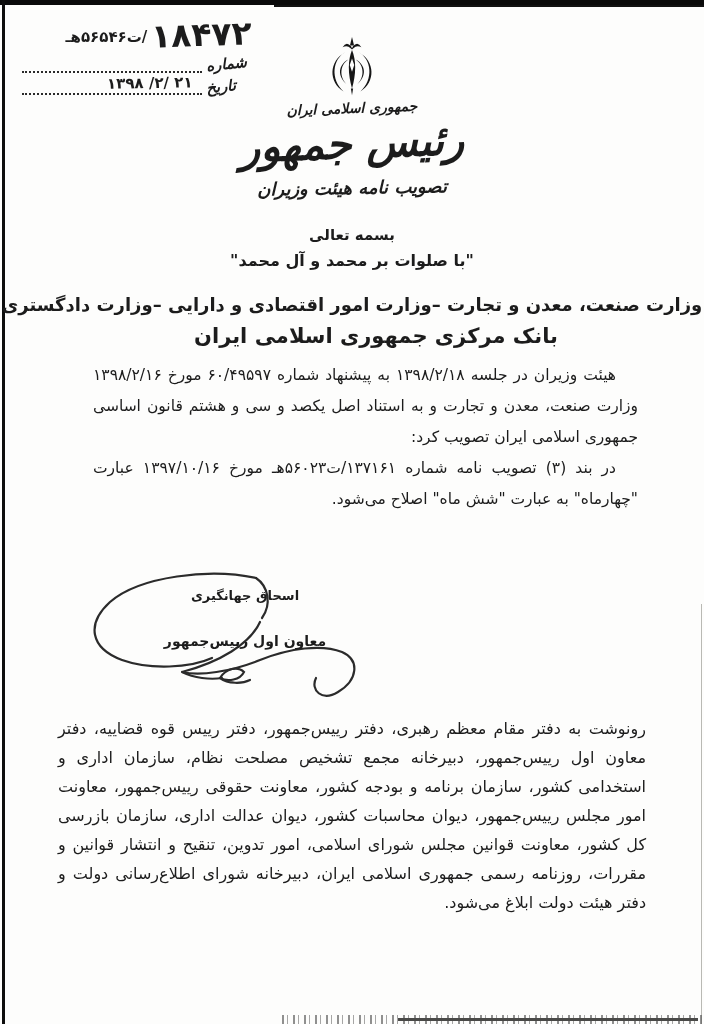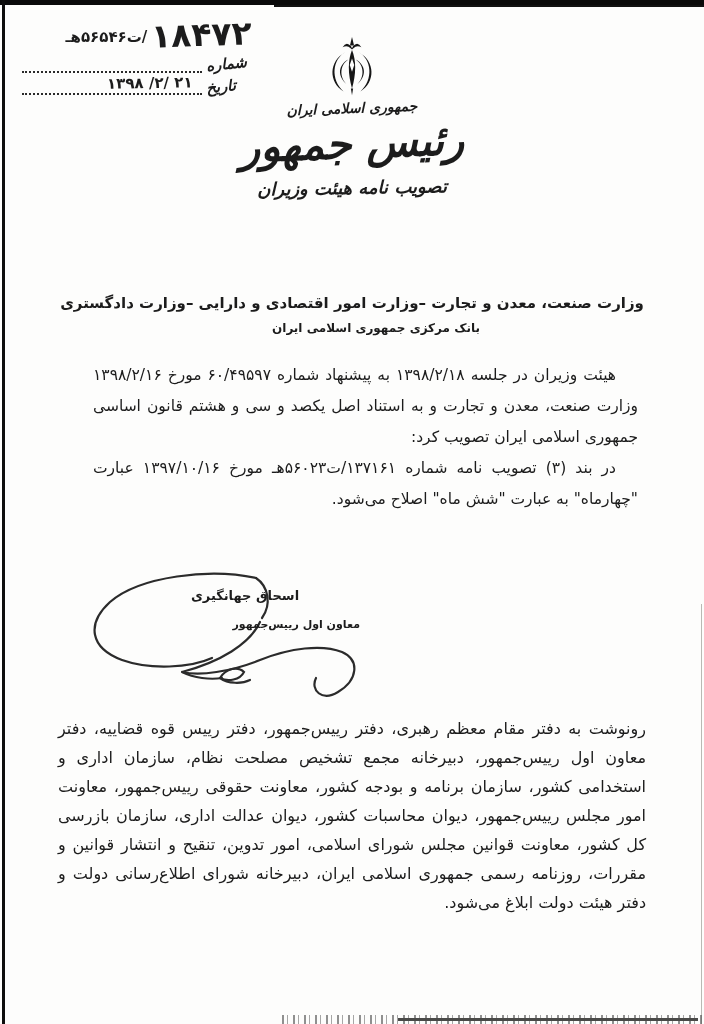--- a/index.html
+++ b/index.html
@@ -30,33 +30,33 @@
   .emblem{display:block;margin:0 auto;}
   .country{font-size:14px;font-weight:bold;font-style:italic;margin-top:2px;transform:rotate(-2deg);}
   .office{font-size:42px;font-weight:bold;font-style:italic;line-height:1.35;transform:rotate(-2deg);}
   .doctype{font-size:18px;font-weight:bold;font-style:italic;margin-top:4px;transform:rotate(-1deg);}
 
   .invocation{position:absolute;top:226px;left:0;width:704px;text-align:center;direction:rtl;}
   .invocation .l1{font-size:15px;font-weight:bold;}
   .invocation .l2{font-size:16px;font-weight:bold;margin-top:7px;}
 
   .addressees{position:absolute;top:294px;left:0;width:704px;text-align:center;direction:rtl;font-weight:bold;}
-  .addressees .l1{font-size:15px;}
-  .addressees .l2{font-size:12px;margin-top:9px;padding-left:48px;}
+  .addressees .l1{font-size:18px;}
+  .addressees .l2{font-size:21px;margin-top:9px;padding-left:48px;}
 
   .body-text{position:absolute;top:360px;right:66px;width:545px;direction:rtl;
     font-size:15.5px;line-height:31px;text-align:justify;}
   .body-text p{margin:0;text-indent:22px;}
 
   .signature{position:absolute;top:560px;left:70px;width:330px;height:165px;}
   .signature svg{position:absolute;top:0;left:0;}
   .sig-name{position:absolute;top:28px;right:55px;width:200px;text-align:center;
     font-size:13px;font-weight:bold;direction:rtl;}
-  .sig-title{position:absolute;top:58px;right:40px;width:230px;
-    font-size:11px;font-weight:bold;direction:rtl;}
+  .sig-title{position:absolute;top:73px;right:40px;width:230px;text-align:center;
+    font-size:14px;font-weight:bold;direction:rtl;}
 
   .footer-text{position:absolute;top:714px;right:58px;width:588px;direction:rtl;
     font-size:16px;line-height:29px;text-align:justify;}
   .footer-text p{margin:0;}
 
   
   .barcode{position:absolute;bottom:0;left:282px;width:422px;height:9px;opacity:.65;
     background:repeating-linear-gradient(90deg,#555 0 2px,transparent 2px 5px,#777 5px 6px,transparent 6px 11px);}
   .barcode-line{position:absolute;bottom:3px;left:398px;width:300px;height:3px;background:#4a4a48;}
 </style>
@@ -103,20 +103,24 @@
         <path d="M0,-27 C4.5,-16 4.5,-2 0,14 C-4.5,-2 -4.5,-16 0,-27 Z"></path>
         <path d="M-1.2,14 L0,21 L1.2,14 Z"></path>
       </g>
       <path d="M0,-18 L2.4,-11 L0,-4 L-2.4,-11 Z" fill="#fdfdfc"></path>
     </svg>
     <div class="country">جمهوری اسلامی ایران</div>
     <div class="office">رئیس جمهور</div>
     <div class="doctype">تصویب نامه هیئت وزیران</div>
   </div>
 
+  <div class="invocation">
+    <div class="l1">بسمه تعالی</div>
+    <div class="l2">"با صلوات بر محمد و آل محمد"</div>
+  </div>
 
   <div class="addressees">
     <div class="l1">وزارت صنعت، معدن و تجارت –وزارت امور اقتصادی و دارایی –وزارت دادگستری</div>
     <div class="l2">بانک مرکزی جمهوری اسلامی ایران</div>
   </div>
 
   <div class="body-text">
     <p>هیئت وزیران در جلسه ۱۳۹۸/۲/۱۸ به پیشنهاد شماره ۶۰/۴۹۵۹۷ مورخ ۱۳۹۸/۲/۱۶ وزارت صنعت، معدن و تجارت و به استناد اصل یکصد و سی و هشتم قانون اساسی جمهوری اسلامی ایران تصویب کرد:</p>
     <p>در بند (۳) تصویب نامه شماره ۱۳۷۱۶۱/ت۵۶۰۲۳هـ مورخ ۱۳۹۷/۱۰/۱۶ عبارت "چهارماه" به عبارت "شش ماه" اصلاح می‌شود.</p>
   </div>

